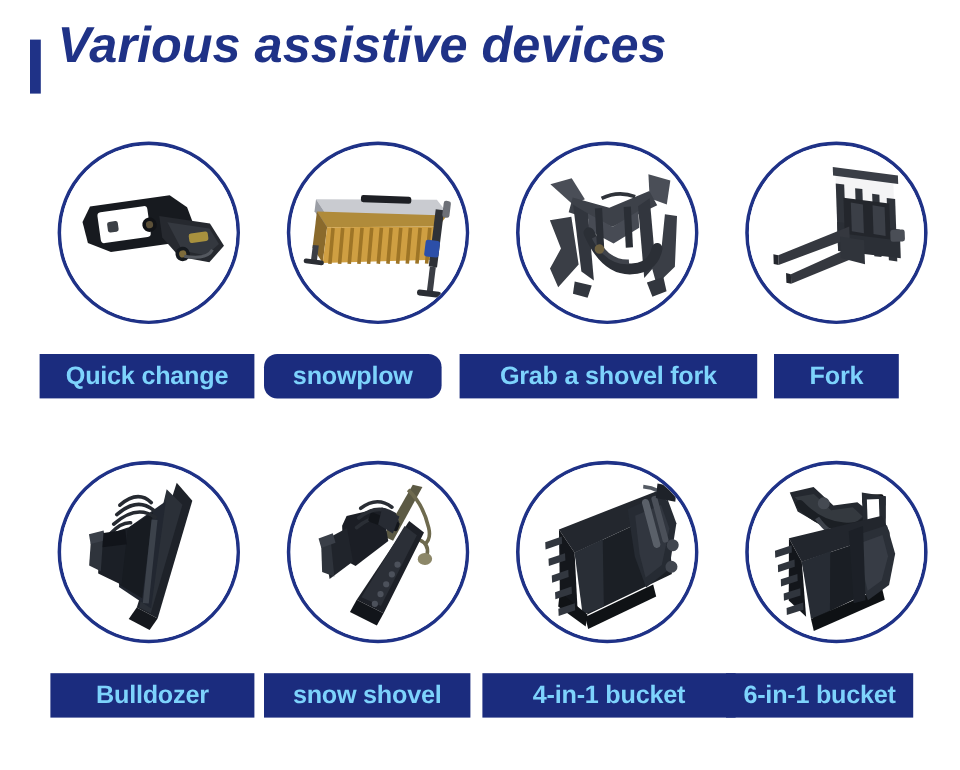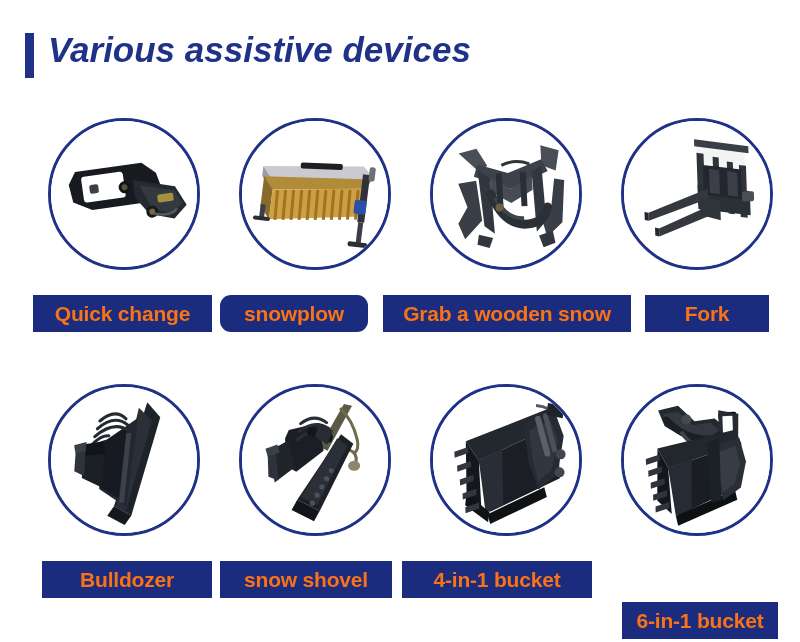--- a/index.html
+++ b/index.html
@@ -26,22 +26,22 @@
     position: absolute;
     left: 25px;
     top: 33px;
     width: 9px;
     height: 45px;
     background: #1f3287;
   }
   .page-title {
     position: absolute;
     left: 48px;
-    top: 24px;
-    font-size: 35px;
+    top: 12px;
+    font-size: 42px;
     font-weight: bold;
     font-style: italic;
     color: #1f3287;
     letter-spacing: 0px;
     line-height: 52px;
     white-space: nowrap;
   }
 
   
   .row {
@@ -95,42 +95,42 @@
     left: 0;
     top: 185px;
     width: 800px;
     height: 40px;
   }
   .label {
     position: absolute;
     top: 0;
     height: 37px;
     background: #1b2c7e;
-    color: #f97316;
+    color: #7dd3fc;
     font-size: 21px;
     font-weight: bold;
     display: flex;
     align-items: center;
     justify-content: center;
     box-sizing: border-box;
     white-space: nowrap;
     letter-spacing: -0.2px;
   }
 
   
   .r1 .l0 { left: 33px;  width: 179px; }
   .r1 .l1 { left: 220px; width: 148px; border-radius: 11px; }
   .r1 .l2 { left: 383px; width: 248px; }
-  .r1 .l3 { left: 645px; width: 124px; text-align: center; }
+  .r1 .l3 { left: 645px; width: 104px; text-align: center; }
 
   
   .r2 .l0 { left: 42px;  width: 170px; }
   .r2 .l1 { left: 220px; width: 172px; }
-  .r2 .l2 { left: 402px; width: 190px; }
-  .r2 .l3 { left: 622px; width: 156px; margin-top: 41px; }
+  .r2 .l2 { left: 402px; width: 211px; }
+  .r2 .l3 { left: 605px; width: 156px; }
 </style>
 </head>
 <body>
 
 <div class="header">
   <div class="title-bar"></div>
   <div class="page-title">Various assistive devices</div>
 </div>
 
 <div class="row row-1">
@@ -243,21 +243,21 @@
             <path d="M76 76 L96 80 L96 100 L76 94 Z" fill="#30343b"></path>
           </g>
         </svg>
       </div>
     </div>
   </div>
 
   <div class="labels r1">
     <div class="label l0">Quick change</div>
     <div class="label l1">snowplow</div>
-    <div class="label l2">Grab a wooden snow</div>
+    <div class="label l2">Grab a shovel fork</div>
     <div class="label l3">Fork</div>
   </div>
 </div>
 
 <div class="row row-2">
 
   <div class="circles">
 
     <div class="circle-wrap c0">
       <div class="circle">

